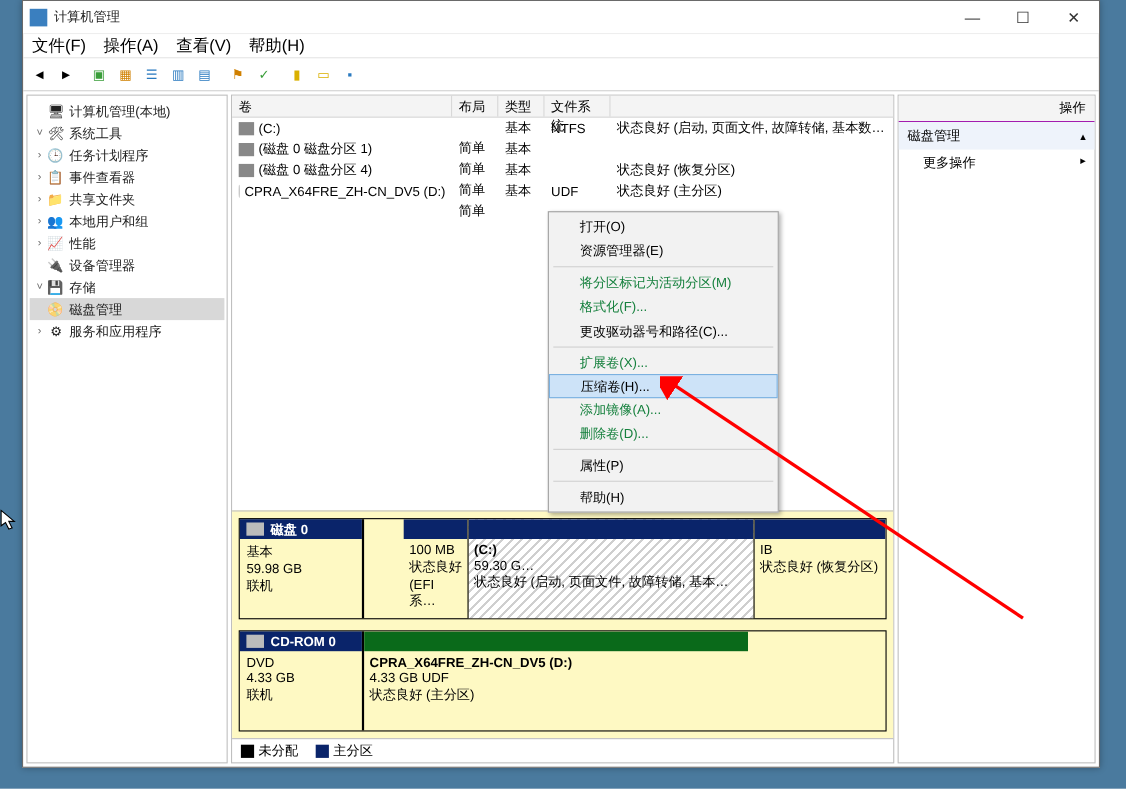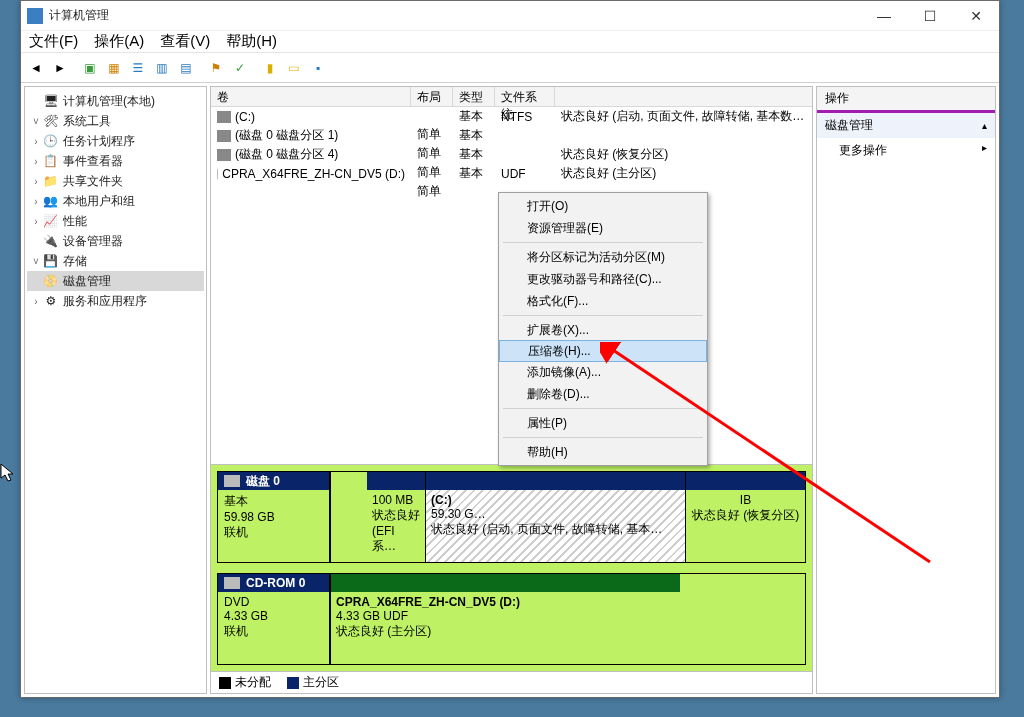--- a/index.html
+++ b/index.html
@@ -43,52 +43,52 @@
   .vh-vol{flex:0 0 200px;} .vh-lay{flex:0 0 42px;} .vh-typ{flex:0 0 42px;} .vh-fs{flex:0 0 60px;} .vh-st{flex:1;}
 
   .vol-rows { font-size:12px; }
   .vol-row { height:19px; display:flex; align-items:center; }
   .vol-row > div { padding:0 6px; overflow:hidden; white-space:nowrap; text-overflow:ellipsis;}
   .vr-vol{flex:0 0 200px; display:flex; align-items:center;} .vr-lay{flex:0 0 42px;margin-top:36px;} .vr-typ{flex:0 0 42px;} .vr-fs{flex:0 0 60px;} .vr-st{flex:1;}
   .dicon { width:14px; height:12px; margin-right:4px; display:inline-block;}
 
   .gap { flex:1; min-height:10px; }
 
-  .diskmap { border-top:1px solid #bfbfbf; padding:6px; display:flex; flex-direction:column; gap:10px; background:#bef264;}
+  .diskmap { border-top:1px solid #bfbfbf; padding:6px; display:flex; flex-direction:column; gap:10px; background:#fef9c3;}
   .dm-row { border:1px solid #000; display:flex; height:92px; font-size:12px;}
   .dm-left { width:112px; border-right:1px solid #000; padding:4px 6px; }
   .dm-left .bar { height:18px; background:#0a246a; color:#fff; font-weight:bold; display:flex; align-items:center; padding:0 6px; margin:-4px -6px 3px -6px;}
   .dm-left .bar .dicon2 { width:16px; height:12px; background:#bbb; margin-right:6px; display:inline-block;}
   .dm-parts { flex:1; display:flex; }
   .dm-part { border-left:1px solid #000; padding:3px 5px; position:relative; overflow:hidden;}
   .dm-part .pbar { height:18px; background:#0a246a; margin:-3px -5px 3px -5px;}
   .dm-part.cd .pbar { background:#0a6a1a;}
   .dm-part .pname{font-weight:bold;}
   .dm-part.hatched {
     background-image:repeating-linear-gradient(135deg,#fff 0,#fff 4px,#cfcfcf 4px,#cfcfcf 6px);
   }
 
   .legend { height:22px; display:flex; align-items:center; gap:16px; padding:0 8px; font-size:12px; border-top:1px solid #bfbfbf;}
   .leg-sw { width:12px; height:12px; display:inline-block; margin-right:4px; vertical-align:middle;}
   .leg-sw.black{background:#000;} .leg-sw.blue{background:#0a246a;}
 
   .actions { width:180px; border:1px solid #bfbfbf; margin:3px 3px 3px 0; font-size:12px; background:#fff;}
-  .actions .hd { background:#f4f4f4; padding:3px 8px; border-bottom:3px solid #a21caf;}
+  .actions .hd { background:#f4f4f4; padding:3px 8px; border-bottom:1px solid #a21caf;text-align:right;}
   .actions .sec { background:#eef3fb; padding:4px 8px; display:flex; align-items:center;}
   .actions .sec .tri{ margin-left:auto; font-size:10px;}
   .actions .row { padding:4px 8px 4px 22px; display:flex; align-items:flex-start;}
   .actions .row .tri{ margin-left:auto; font-size:10px;}
 
   .ctxmenu {
     position:absolute; left:498px; top:192px; width:210px;
     background:#f2f2f2; border:1px solid #a0a0a0; box-shadow:2px 2px 4px rgba(0,0,0,.3);
     font-size:12px; padding:2px 0; z-index:10;
   }
   .ctxmenu .mi { height:22px; display:flex; align-items:center; padding:0 14px 0 28px;}
-  .ctxmenu .mi.disabled { color:#000000; }
+  .ctxmenu .mi.disabled { color:#15803d; }
   .ctxmenu .mi.hl { background:#cde3f8; border:1px solid #7bb1e0; margin:-1px 0;}
   .ctxmenu .sep { height:1px; background:#d0d0d0; margin:3px 4px;}
 
   .arrow {
     position:absolute; left:600px; top:342px; width:340px; height:230px; z-index:20; pointer-events:none;
   }
 
   .cursor { position:absolute; left:0; top:463px; z-index:30; }
 </style>
 </head>
@@ -258,21 +258,21 @@
               <div class="pbar"></div>
               <div>100 MB</div>
               <div>状态良好 (EFI 系…</div>
             </div>
             <div class="dm-part hatched" style="flex:1;">
               <div class="pbar"></div>
               <div class="pname">(C:)</div>
               <div>59.30 G…</div>
               <div>状态良好 (启动, 页面文件, 故障转储, 基本…</div>
             </div>
-            <div class="dm-part" style="flex:0 0 120px;text-align:center;">
+            <div class="dm-part" style="flex:0 0 120px;">
               <div class="pbar"></div>
               <div>IB</div>
               <div>状态良好 (恢复分区)</div>
             </div>
           </div>
         </div>
 
         <div class="dm-row">
           <div class="dm-left">
             <div class="bar">
@@ -313,22 +313,22 @@
         </div>
     </div>
   </div>
 </div>
 
 <div class="ctxmenu">
   <div class="mi">打开(O)</div>
   <div class="mi">资源管理器(E)</div>
   <div class="sep"></div>
   <div class="mi disabled">将分区标记为活动分区(M)</div>
+  <div class="mi disabled">格式化(F)...</div>
   <div class="mi">更改驱动器号和路径(C)...</div>
-  <div class="mi disabled">格式化(F)...</div>
   <div class="sep"></div>
   <div class="mi disabled">扩展卷(X)...</div>
   <div class="mi hl">压缩卷(H)...</div>
   <div class="mi disabled">添加镜像(A)...</div>
   <div class="mi disabled">删除卷(D)...</div>
   <div class="sep"></div>
   <div class="mi">属性(P)</div>
   <div class="sep"></div>
   <div class="mi">帮助(H)</div>
 </div>

